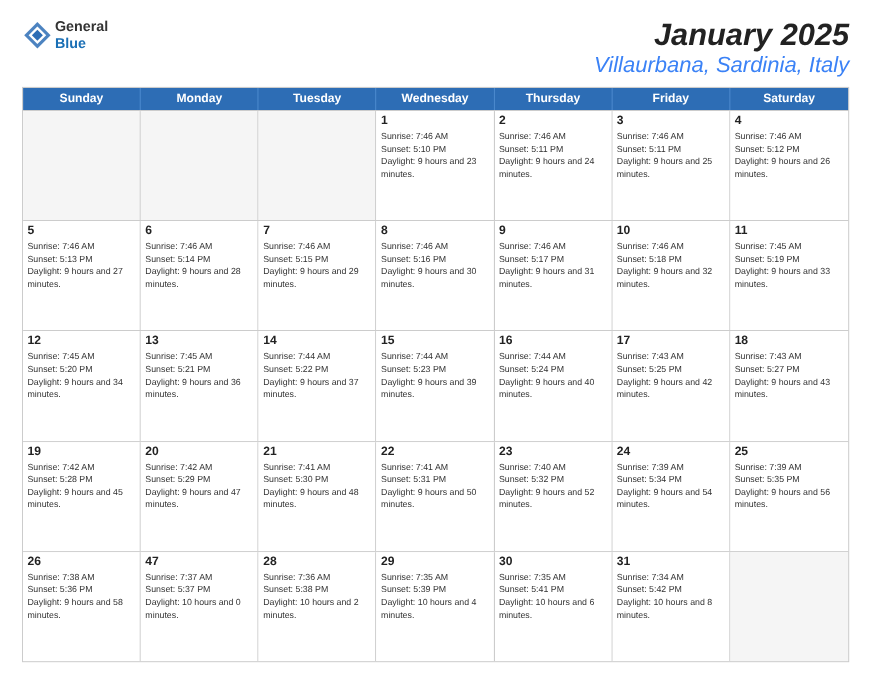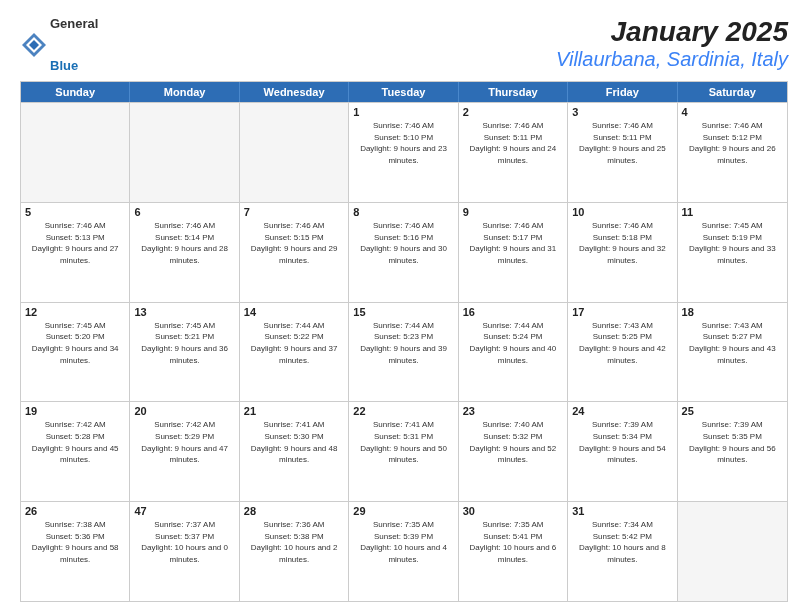--- a/index.html
+++ b/index.html
@@ -6,42 +6,42 @@
     body {
       font-family: Arial, sans-serif;
       background: #fff;
       width: 792px;
       height: 612px;
       overflow: hidden;
     }
     .page {
       width: 792px;
       height: 612px;
-      padding: 16px 4px 10px 20px;
+      padding: 16px 20px 10px 20px;
       display: flex;
       flex-direction: column;
     }
     .header {
       display: flex;
       justify-content: space-between;
       align-items: flex-start;
       margin-bottom: 8px;
     }
     .logo {
       display: flex;
       align-items: center;
       gap: 2px;
     }
     .logo-text {
       font-size: 13px;
       font-weight: bold;
       line-height: 1.2;
     }
     .logo-general { color: #333; }
-    .logo-blue { color: #1a6fb5; margin-top: 26px; }
+    .logo-blue { color: #1a6fb5; }
     .logo-icon {
       width: 28px;
       height: 28px;
     }
     .title-block {
       text-align: right;
       font-style: italic;
     }
     .calendar-title {
       font-size: 28px;
@@ -97,21 +97,20 @@
     .day-num {
       font-size: 11px;
       font-weight: bold;
       color: #222;
       margin-bottom: 2px;
     }
     .day-info {
       font-size: 8px;
       line-height: 1.45;
       color: #333;
-      text-align: center;
     }
   </style>
 </head>
 <body>
 
 <div class="page">
   <div class="header">
     <div class="logo">
       <svg class="logo-icon" viewBox="0 0 28 28">
         <polygon points="14,2 26,14 14,26 2,14" fill="#2d6db5" opacity="0.85"></polygon>
@@ -126,22 +125,22 @@
     <div class="title-block">
       <div class="calendar-title">January 2025</div>
       <div class="calendar-subtitle">Villaurbana, Sardinia, Italy</div>
     </div>
   </div>
 
   <div class="calendar">
     <div class="cal-header-row">
     <div class="cal-header-cell">Sunday</div>
         <div class="cal-header-cell">Monday</div>
+        <div class="cal-header-cell">Tuesday</div>
         <div class="cal-header-cell">Wednesday</div>
-        <div class="cal-header-cell">Tuesday</div>
         <div class="cal-header-cell">Thursday</div>
         <div class="cal-header-cell">Friday</div>
         <div class="cal-header-cell">Saturday</div>
       </div>
     <div class="cal-body">
     <div class="cal-week">
           <div class="cal-cell empty"></div>
           <div class="cal-cell empty"></div>
           <div class="cal-cell empty"></div>
           <div class="cal-cell">

